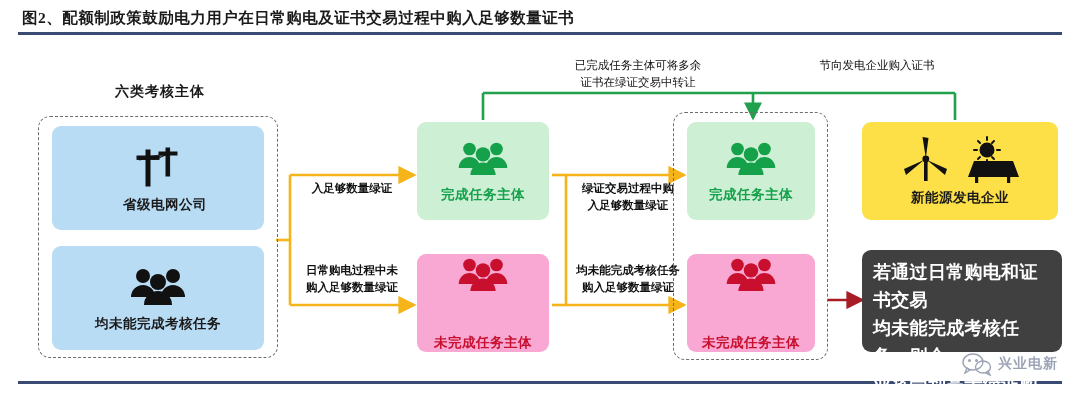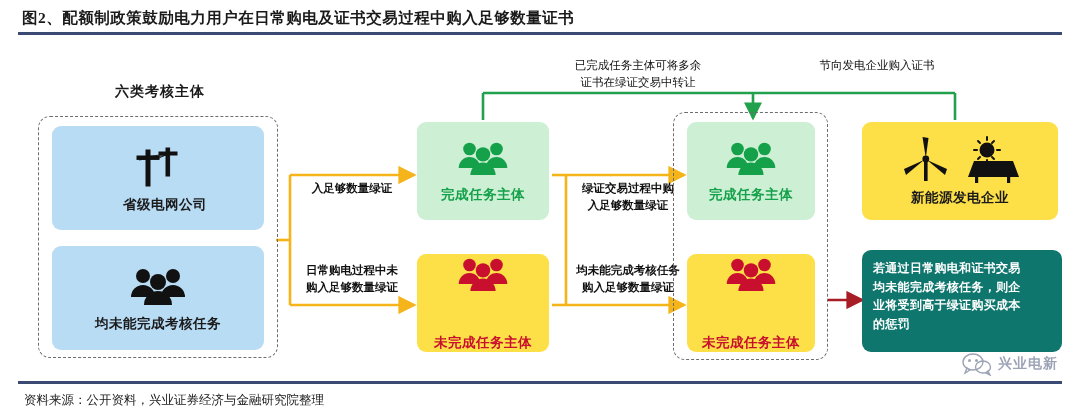--- a/index.html
+++ b/index.html
@@ -45,21 +45,21 @@
     display:flex;flex-direction:column;align-items:center;justify-content:center;
     box-sizing:border-box;
   }
   .box .lbl{font-size:13.5px;font-weight:bold;letter-spacing:.5px;}
   .box .ico{display:flex;align-items:center;justify-content:center;}
 
   .blue{background:#b9dcf5;}
   .blue .lbl{color:#1a1a1a;}
   .green{background:#cdf0d5;}
   .green .lbl{color:#15a04a;}
-  .pink{background:#fde047;gap:32px;}
+  .pink{background:#f9a8d4;gap:32px;}
   .pink .lbl{color:#c8102e;}
   .gray{background:#fde047;}
   .gray .lbl{color:#1a1a1a;}
 
   .dash-group{
     position:absolute;
     border:1.6px dashed #6d6d6d;
     border-radius:12px;
     box-sizing:border-box;
   }
@@ -73,38 +73,37 @@
   .conn-lbl{
     position:absolute;
     font-size:11.5px;font-weight:bold;color:#111;
     line-height:1.45;text-align:center;white-space:nowrap;
   }
   .conn-lbl.top{font-weight:normal;}
 
   
   .black-note{
     position:absolute;
-    background:#0f766e;border-radius:9px;
-    color:#ffffff;font-size:12px;font-weight:bold;
+    background:#404040;border-radius:9px;
+    color:#ffffff;font-size:18px;font-weight:bold;
     line-height:1.55;
     padding:9px 11px;box-sizing:border-box;
     letter-spacing:.3px;
   }
 
   svg.wires{position:absolute;left:0;top:0;width:1080px;height:419px;pointer-events:none;}
 </style>
 </head>
 <body>
 
 <div class="page">
 
   <div class="fig-title">图2、配额制政策鼓励电力用户在日常购电及证书交易过程中购入足够数量证书</div>
   <div class="rule-top"></div>
   <div class="rule-bottom"></div>
-  <div class="source">资料来源：公开资料，兴业证券经济与金融研究院整理</div>
 
   <div class="wm">
     <svg width="30" height="24" viewBox="0 0 30 24">
       <ellipse cx="11" cy="10" rx="10" ry="8" fill="none" stroke="#4a5878" stroke-width="1.4"></ellipse>
       <path d="M5 16 L3 21 L8 18 Z" fill="none" stroke="#4a5878" stroke-width="1.4"></path>
       <circle cx="7.5" cy="8.5" r="1.5" fill="#4a5878"></circle>
       <circle cx="14.5" cy="8.5" r="1.5" fill="#4a5878"></circle>
       <ellipse cx="21" cy="15" rx="7.5" ry="6" fill="none" stroke="#4a5878" stroke-width="1.4"></ellipse>
       <path d="M26 19 L28 23 L24 21 Z" fill="none" stroke="#4a5878" stroke-width="1.4"></path>
     </svg>

